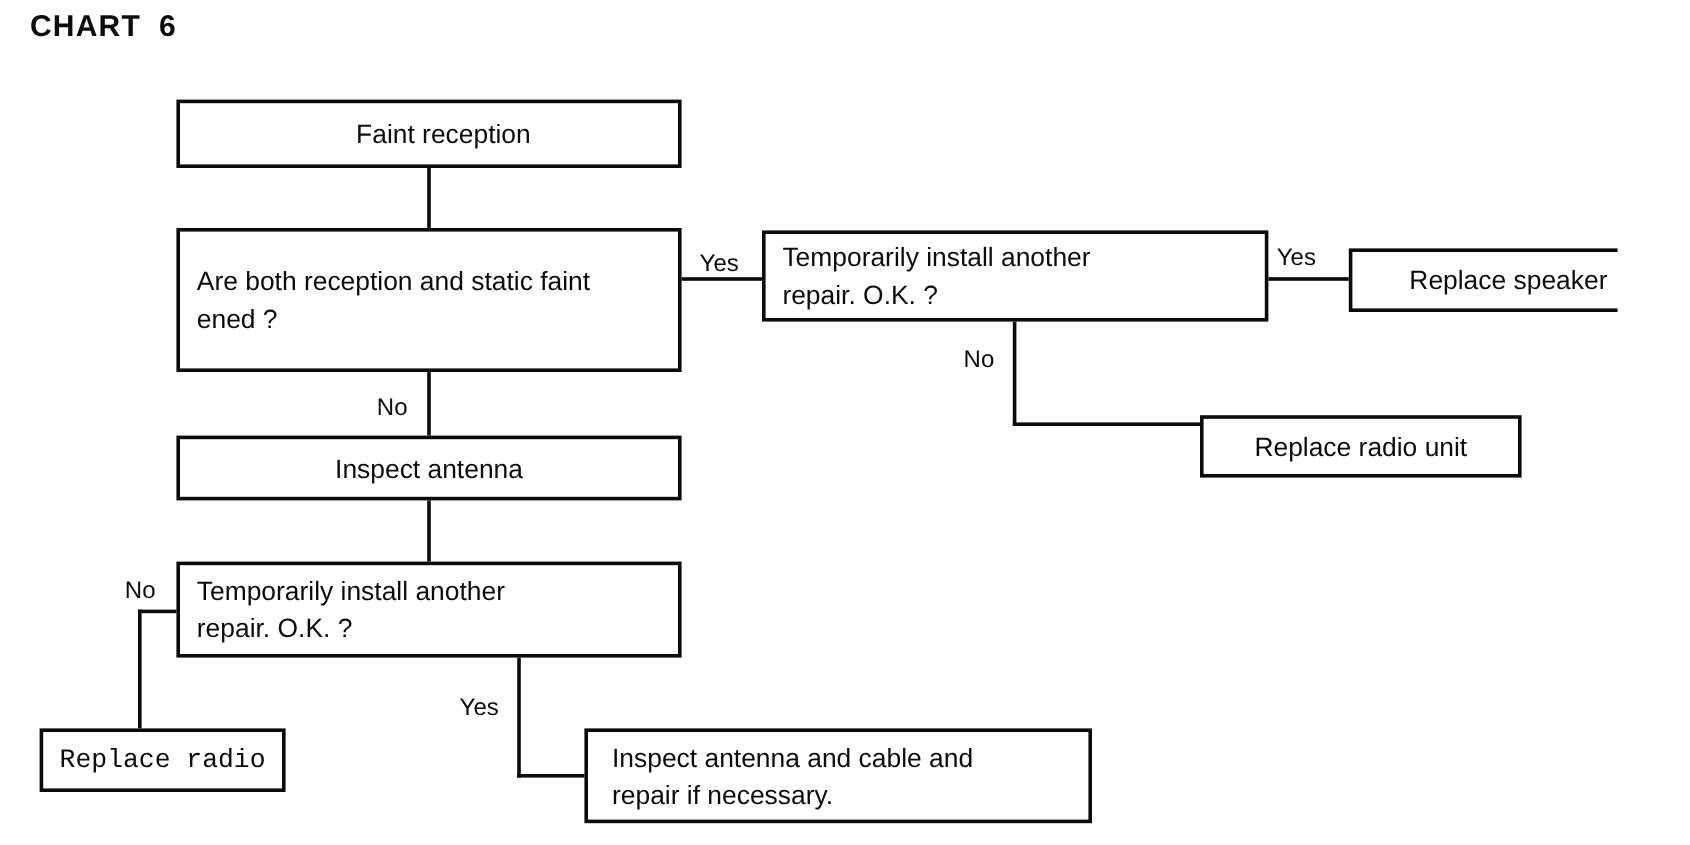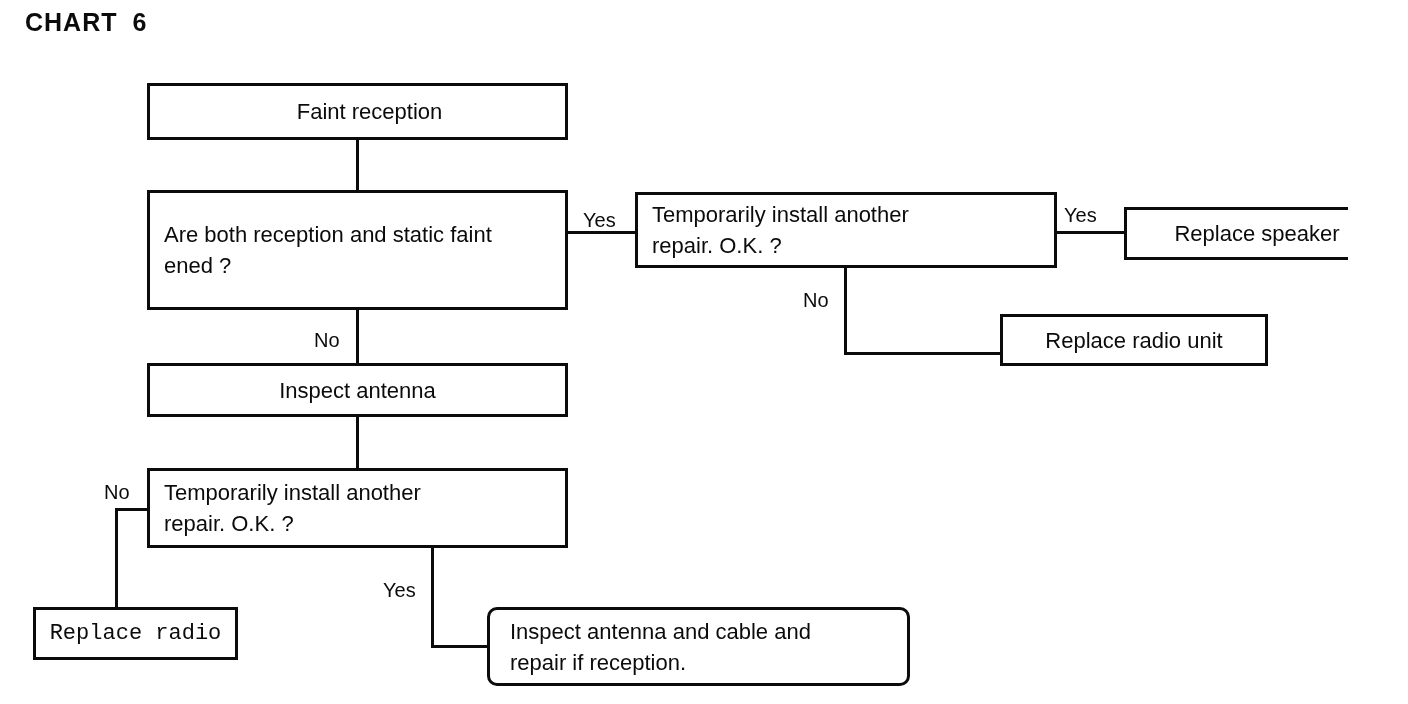--- a/index.html
+++ b/index.html
@@ -53,21 +53,21 @@
     color: #0b0b0b;
     background: transparent;
     white-space: nowrap;
   }
 
   
   #n-faint    { left: 147px;  top: 83px;  width: 421px; height: 57px; }
   #n-question { left: 147px;  top: 190px; width: 421px; height: 120px; }
   #n-speaker  { left: 635px;  top: 192px; width: 422px; height: 76px; }
   #n-rspeaker { left: 1124px; top: 207px; width: 266px; height: 53px; text-align: right; }
-  #n-rradiou  { left: 1000px; top: 314px; width: 268px; height: 52px; }
+  #n-rradiou  { left: 1000px; top: 346px; width: 268px; height: 52px; }
   #n-inspant  { left: 147px;  top: 363px; width: 421px; height: 54px; align-items: center; }
   #n-antenna  { left: 147px;  top: 468px; width: 421px; height: 80px; }
   #n-rradio   { left: 33px;   top: 607px; width: 205px; height: 53px; font-family: Liberation Mono, monospace; }
   #n-cable    { left: 487px;  top: 607px; width: 423px; height: 79px; }
 
   
   #c-v1 { left: 356px;  top: 140px; width: 3px;   height: 50px;  }
   #c-h1 { left: 568px;  top: 231px; width: 67px;  height: 3px;   }
   #c-h2 { left: 1057px; top: 231px; width: 67px;  height: 3px;   }
   #c-v2 { left: 844px;  top: 268px; width: 3px;   height: 87px;  }
@@ -122,23 +122,23 @@
 
   <div class="node left" id="n-antenna">
     <span>Temporarily install another</span>
     <span>repair. O.K. ?</span>
   </div>
 
   <div class="node center" id="n-rradio">
     <span>Replace radio</span>
   </div>
 
-  <div class="node left" id="n-cable" style="padding-left:20px;border-radius:10px;">
+  <div class="node left" id="n-cable" style="padding-left:20px;">
     <span>Inspect antenna and cable and</span>
-    <span>repair if reception.</span>
+    <span>repair if necessary.</span>
   </div>
 
   <div class="line" id="c-v1"></div>
   <div class="line" id="c-h1"></div>
   <div class="line" id="c-h2"></div>
   <div class="line" id="c-v2"></div>
   <div class="line" id="c-h3"></div>
   <div class="line" id="c-v3"></div>
   <div class="line" id="c-v4"></div>
   <div class="line" id="c-h4"></div>

